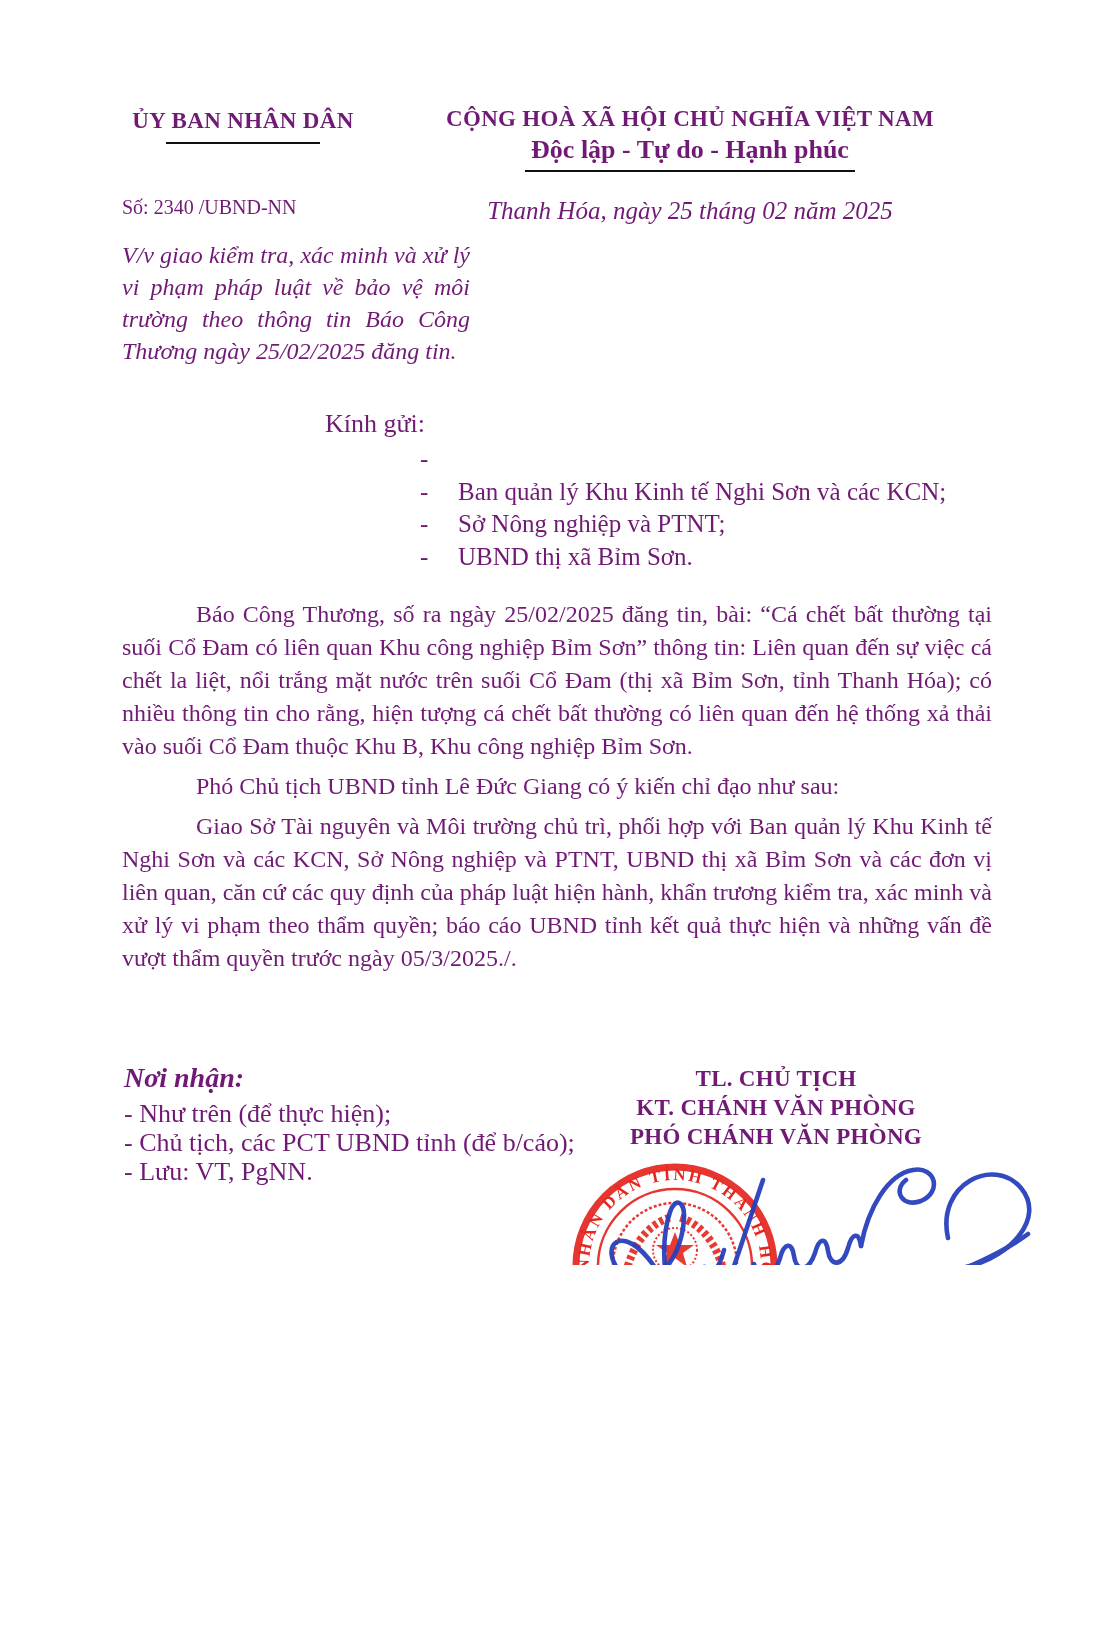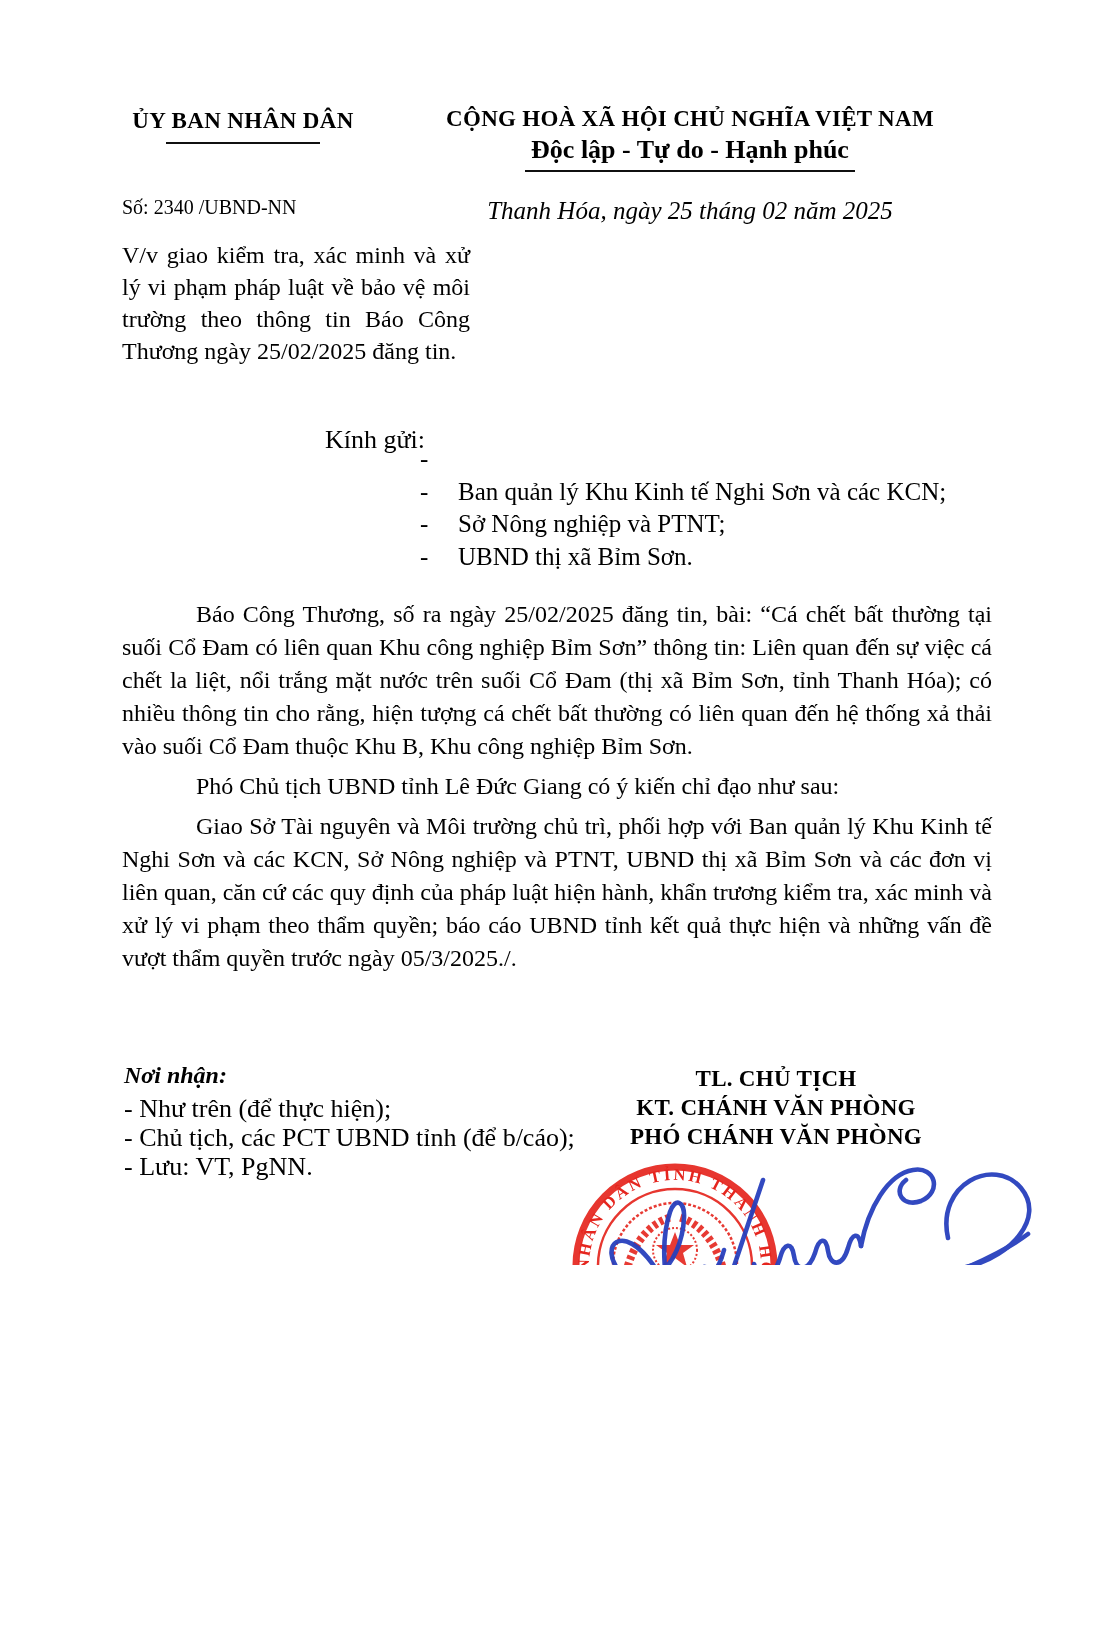--- a/index.html
+++ b/index.html
@@ -1,47 +1,47 @@
 <!DOCTYPE html>
 <html><head>
 <meta charset="utf-8">
 <style>
   html,body{margin:0;padding:0;background:#ffffff;}
   .page{
     position:relative;width:1116px;height:1265px;background:#ffffff;
-    font-family:"Liberation Serif","DejaVu Serif",serif;color:#000000;overflow:hidden;
+    font-family:"Liberation Serif","DejaVu Serif",serif;color:#701a75;overflow:hidden;
   }
   .abs{position:absolute;}
 
   
   .issuer{left:118px;top:104px;width:250px;text-align:center;font-weight:bold;
           font-size:23px;line-height:34px;letter-spacing:0.4px;}
   .issuer-rule{width:154px;border-bottom:2px solid #101010;margin:4px auto 0;}
   .doc-number{left:122px;top:196px;font-size:20px;}
 
   
   .motto{left:428px;top:106px;width:524px;text-align:center;}
   .motto-l1{font-weight:bold;font-size:23px;letter-spacing:0.3px;}
   .motto-l2{font-weight:bold;font-size:26px;margin-top:3px;text-align:center;}
   .motto-rule{width:330px;border-bottom:2px solid #101010;margin:5px auto 0;}
   .place-date{left:428px;top:197px;width:524px;text-align:center;font-style:italic;font-size:25px;}
 
-  .subject{left:122px;top:239px;width:348px;font-size:24px;line-height:32px;text-align:justify;}
+  .subject{left:122px;top:239px;width:348px;font-size:24px;line-height:32px;text-align:justify;font-style:italic;}
 
-  .salutation{left:325px;top:409px;font-size:26px;margin-top:16px;}
+  .salutation{left:325px;top:409px;font-size:26px;}
   .recipients{left:420px;top:443px;font-size:25px;line-height:32.5px;}
   .recipient-row{display:flex;}
   .recipient-dash{width:38px;}
 
   .body-text{left:122px;top:598px;width:870px;font-size:24px;line-height:33px;text-align:justify;}
   .body-text p{margin:0;text-indent:74px;}
   .body-text p + p{margin-top:7px;}
 
   .noi-nhan{left:124px;top:1062px;}
-  .noi-nhan-label{font-weight:bold;font-style:italic;font-size:24px;}
+  .noi-nhan-label{font-weight:bold;font-style:italic;font-size:28px;}
   .noi-nhan-items{margin-top:5px;font-size:26px;line-height:29px;}
 
   .sig-titles{left:598px;top:1064px;width:356px;text-align:center;font-weight:bold;
               font-size:23px;line-height:29px;letter-spacing:0.3px;}
   .signer-name{left:576px;top:1368px;width:356px;text-align:center;font-weight:bold;font-size:26px;}
 
   .seal-svg{left:569px;top:1160px;}
   .sign-svg{left:596px;top:1146px;}
 </style>
 </head>

